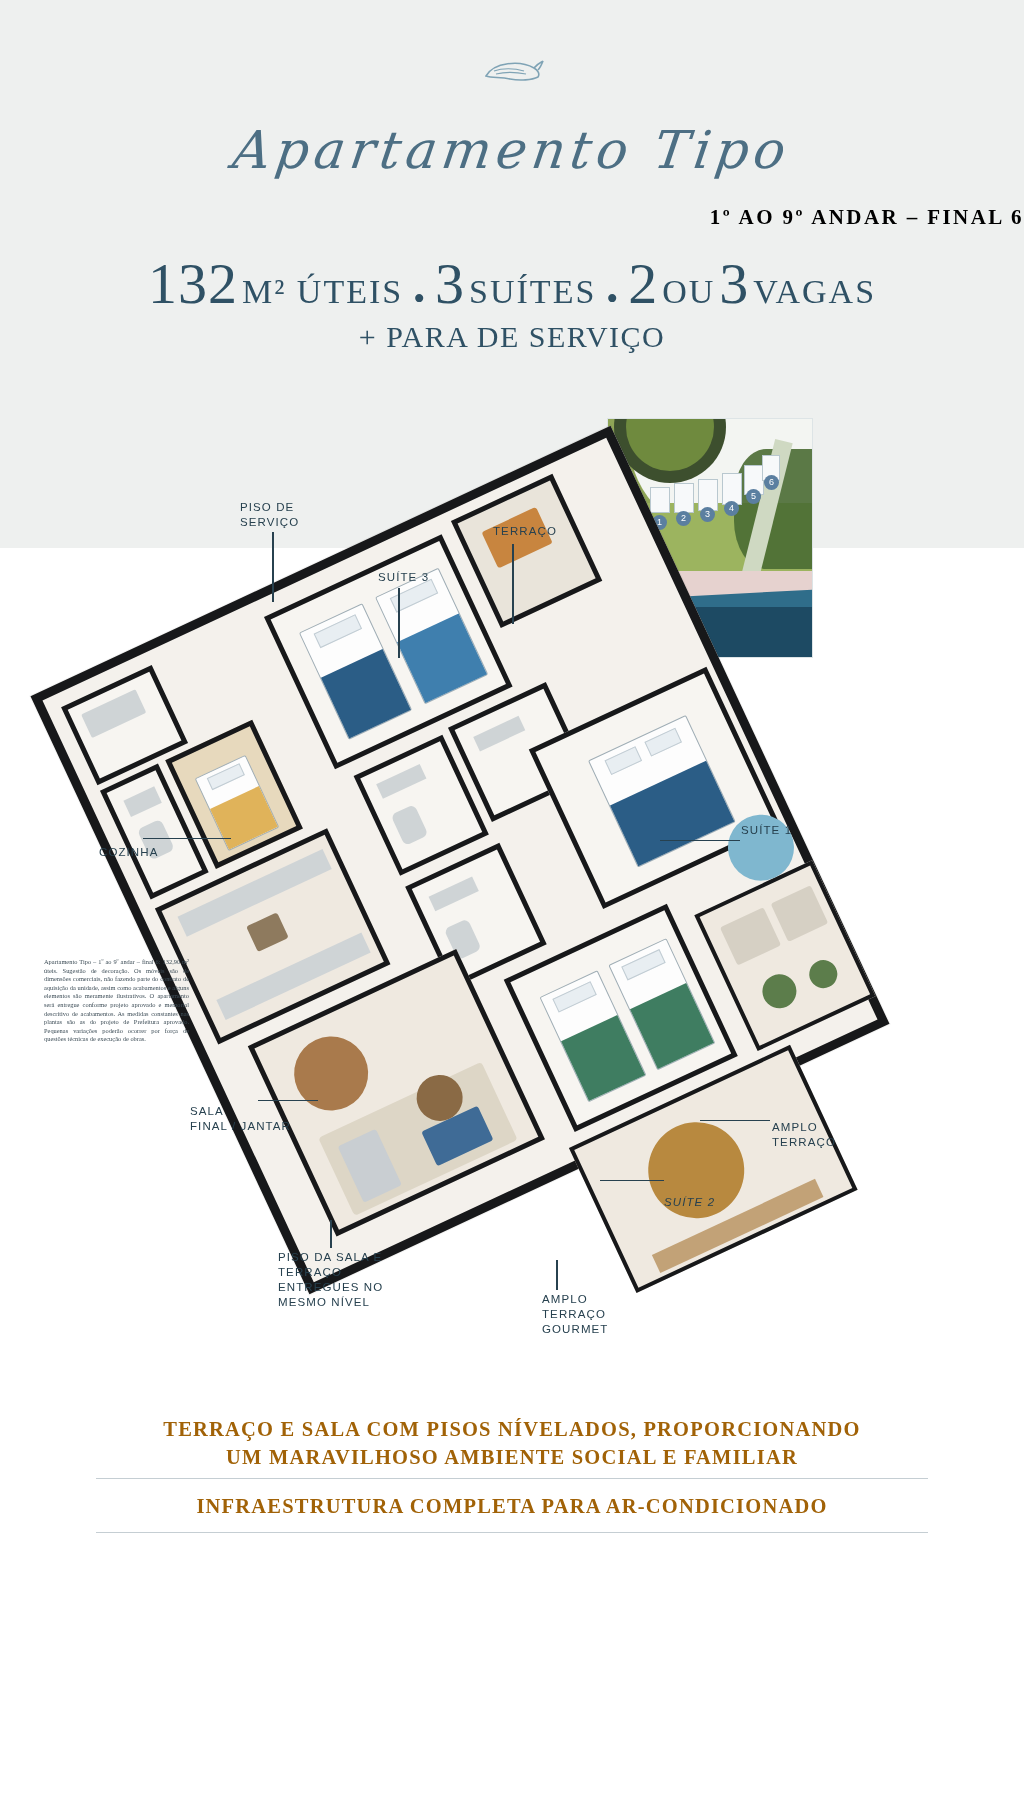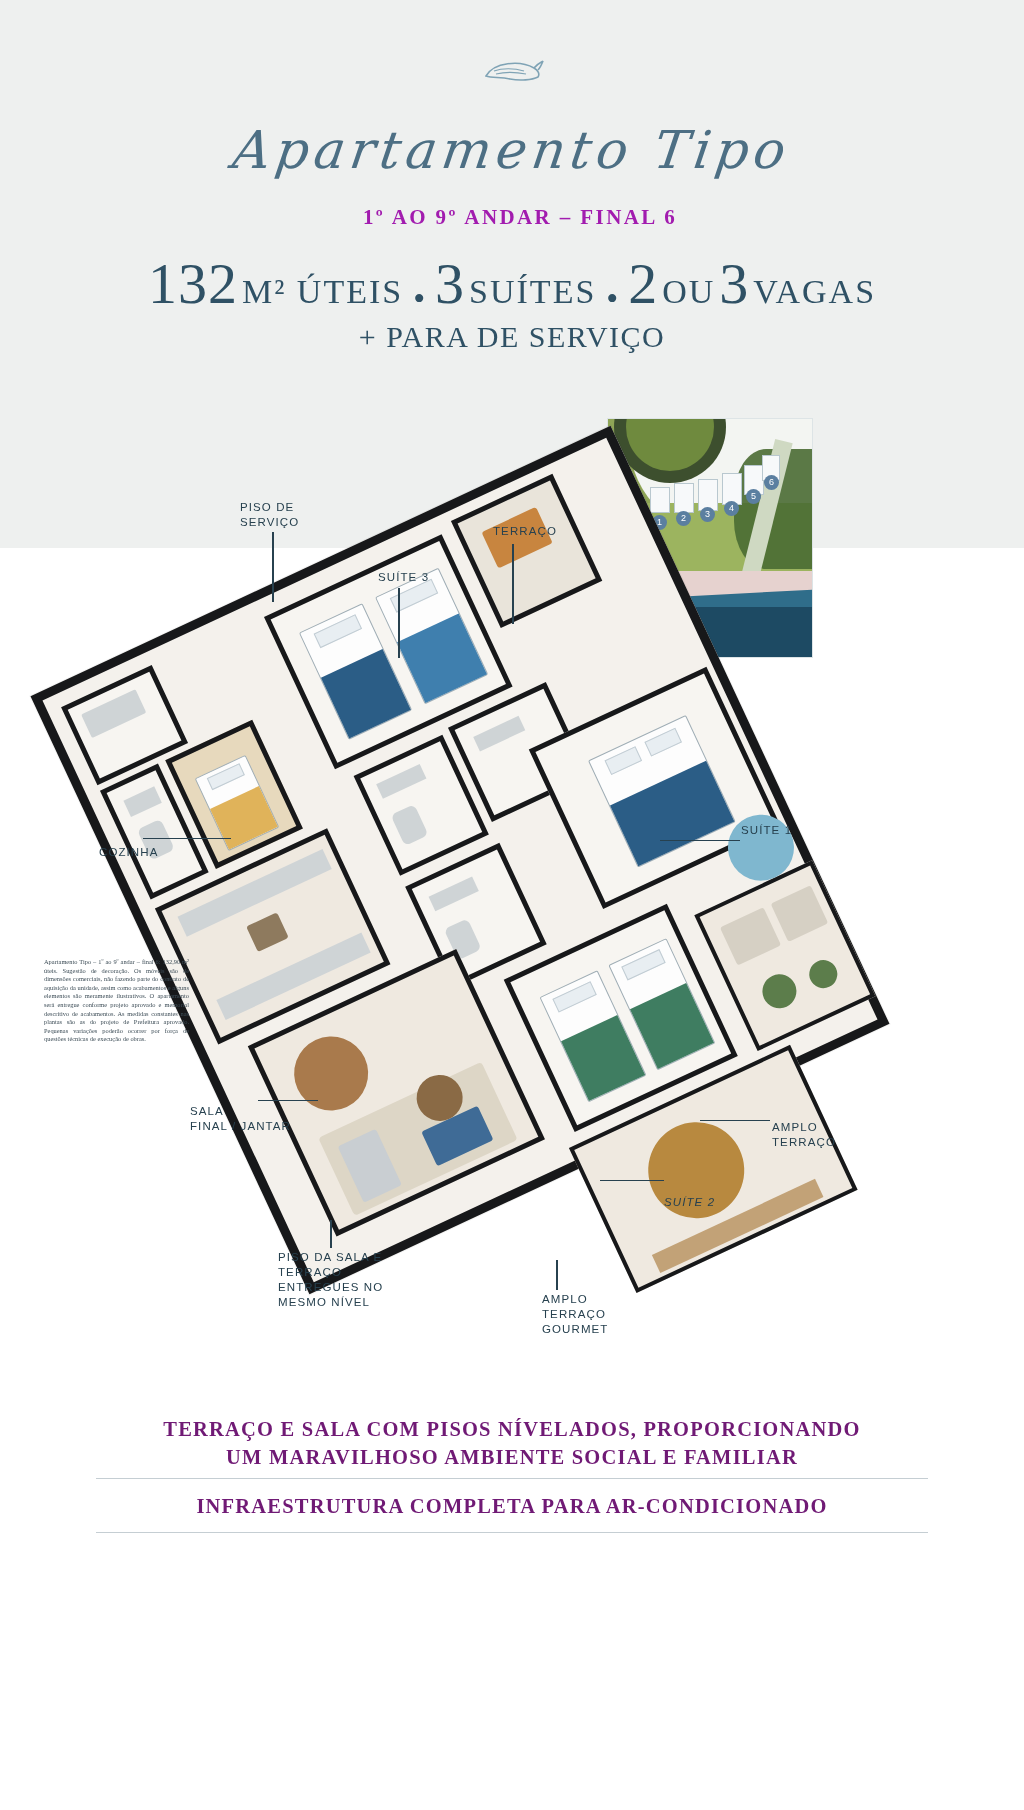--- a/index.html
+++ b/index.html
@@ -23,24 +23,24 @@
   }
   .script-title {
     position:absolute; left:0; right:0; top:120px; text-align:center;
     font-family:"DejaVu Serif", serif;
     font-style:italic; font-weight:400;
     font-size:52px; letter-spacing:5px;
     color:#4d6f84;
     transform:skewX(-8deg);
   }
   .sub-title {
-    position:absolute; left:16px; right:0; top:205px; text-align:center;
+    position:absolute; left:16px; right:0; top:205px; text-align:right;
     font-family:"Liberation Serif", serif;
     font-size:21px; letter-spacing:2.4px; font-weight:700;
-    color:#a21caf;
+    color:#000000;
   }
   .headline {
     position:absolute; left:0; right:0; top:250px; text-align:center;
     font-family:"Liberation Serif", serif;
     color:#2f5165;
     white-space:nowrap;
   }
   .headline .big { font-size:58px; font-weight:400; letter-spacing:1px; }
   .headline .med { font-size:34px; font-weight:400; letter-spacing:2px; }
   .headline .dot { font-size:34px; vertical-align:middle; padding:0 6px; }
@@ -171,21 +171,21 @@
   }
 
   
   .footer {
     position:absolute; left:0; top:1390px; width:1024px; height:420px;
     background:#ffffff;
   }
   .footer-line1, .footer-line2 {
     position:absolute; left:0; right:0; text-align:center;
     font-family:"Liberation Serif", serif;
-    color:#701a75; font-weight:700;
+    color:#a16207; font-weight:700;
   }
   .footer-line1 { top:25px; font-size:20.5px; letter-spacing:1.2px; line-height:28px; }
   .hr {
     position:absolute; left:96px; width:832px; height:1px; background:#c5ced3;
   }
   .footer-line2 { top:105px; font-size:20.5px; letter-spacing:1.2px; }
 </style>
 </head>
 <body>
 

